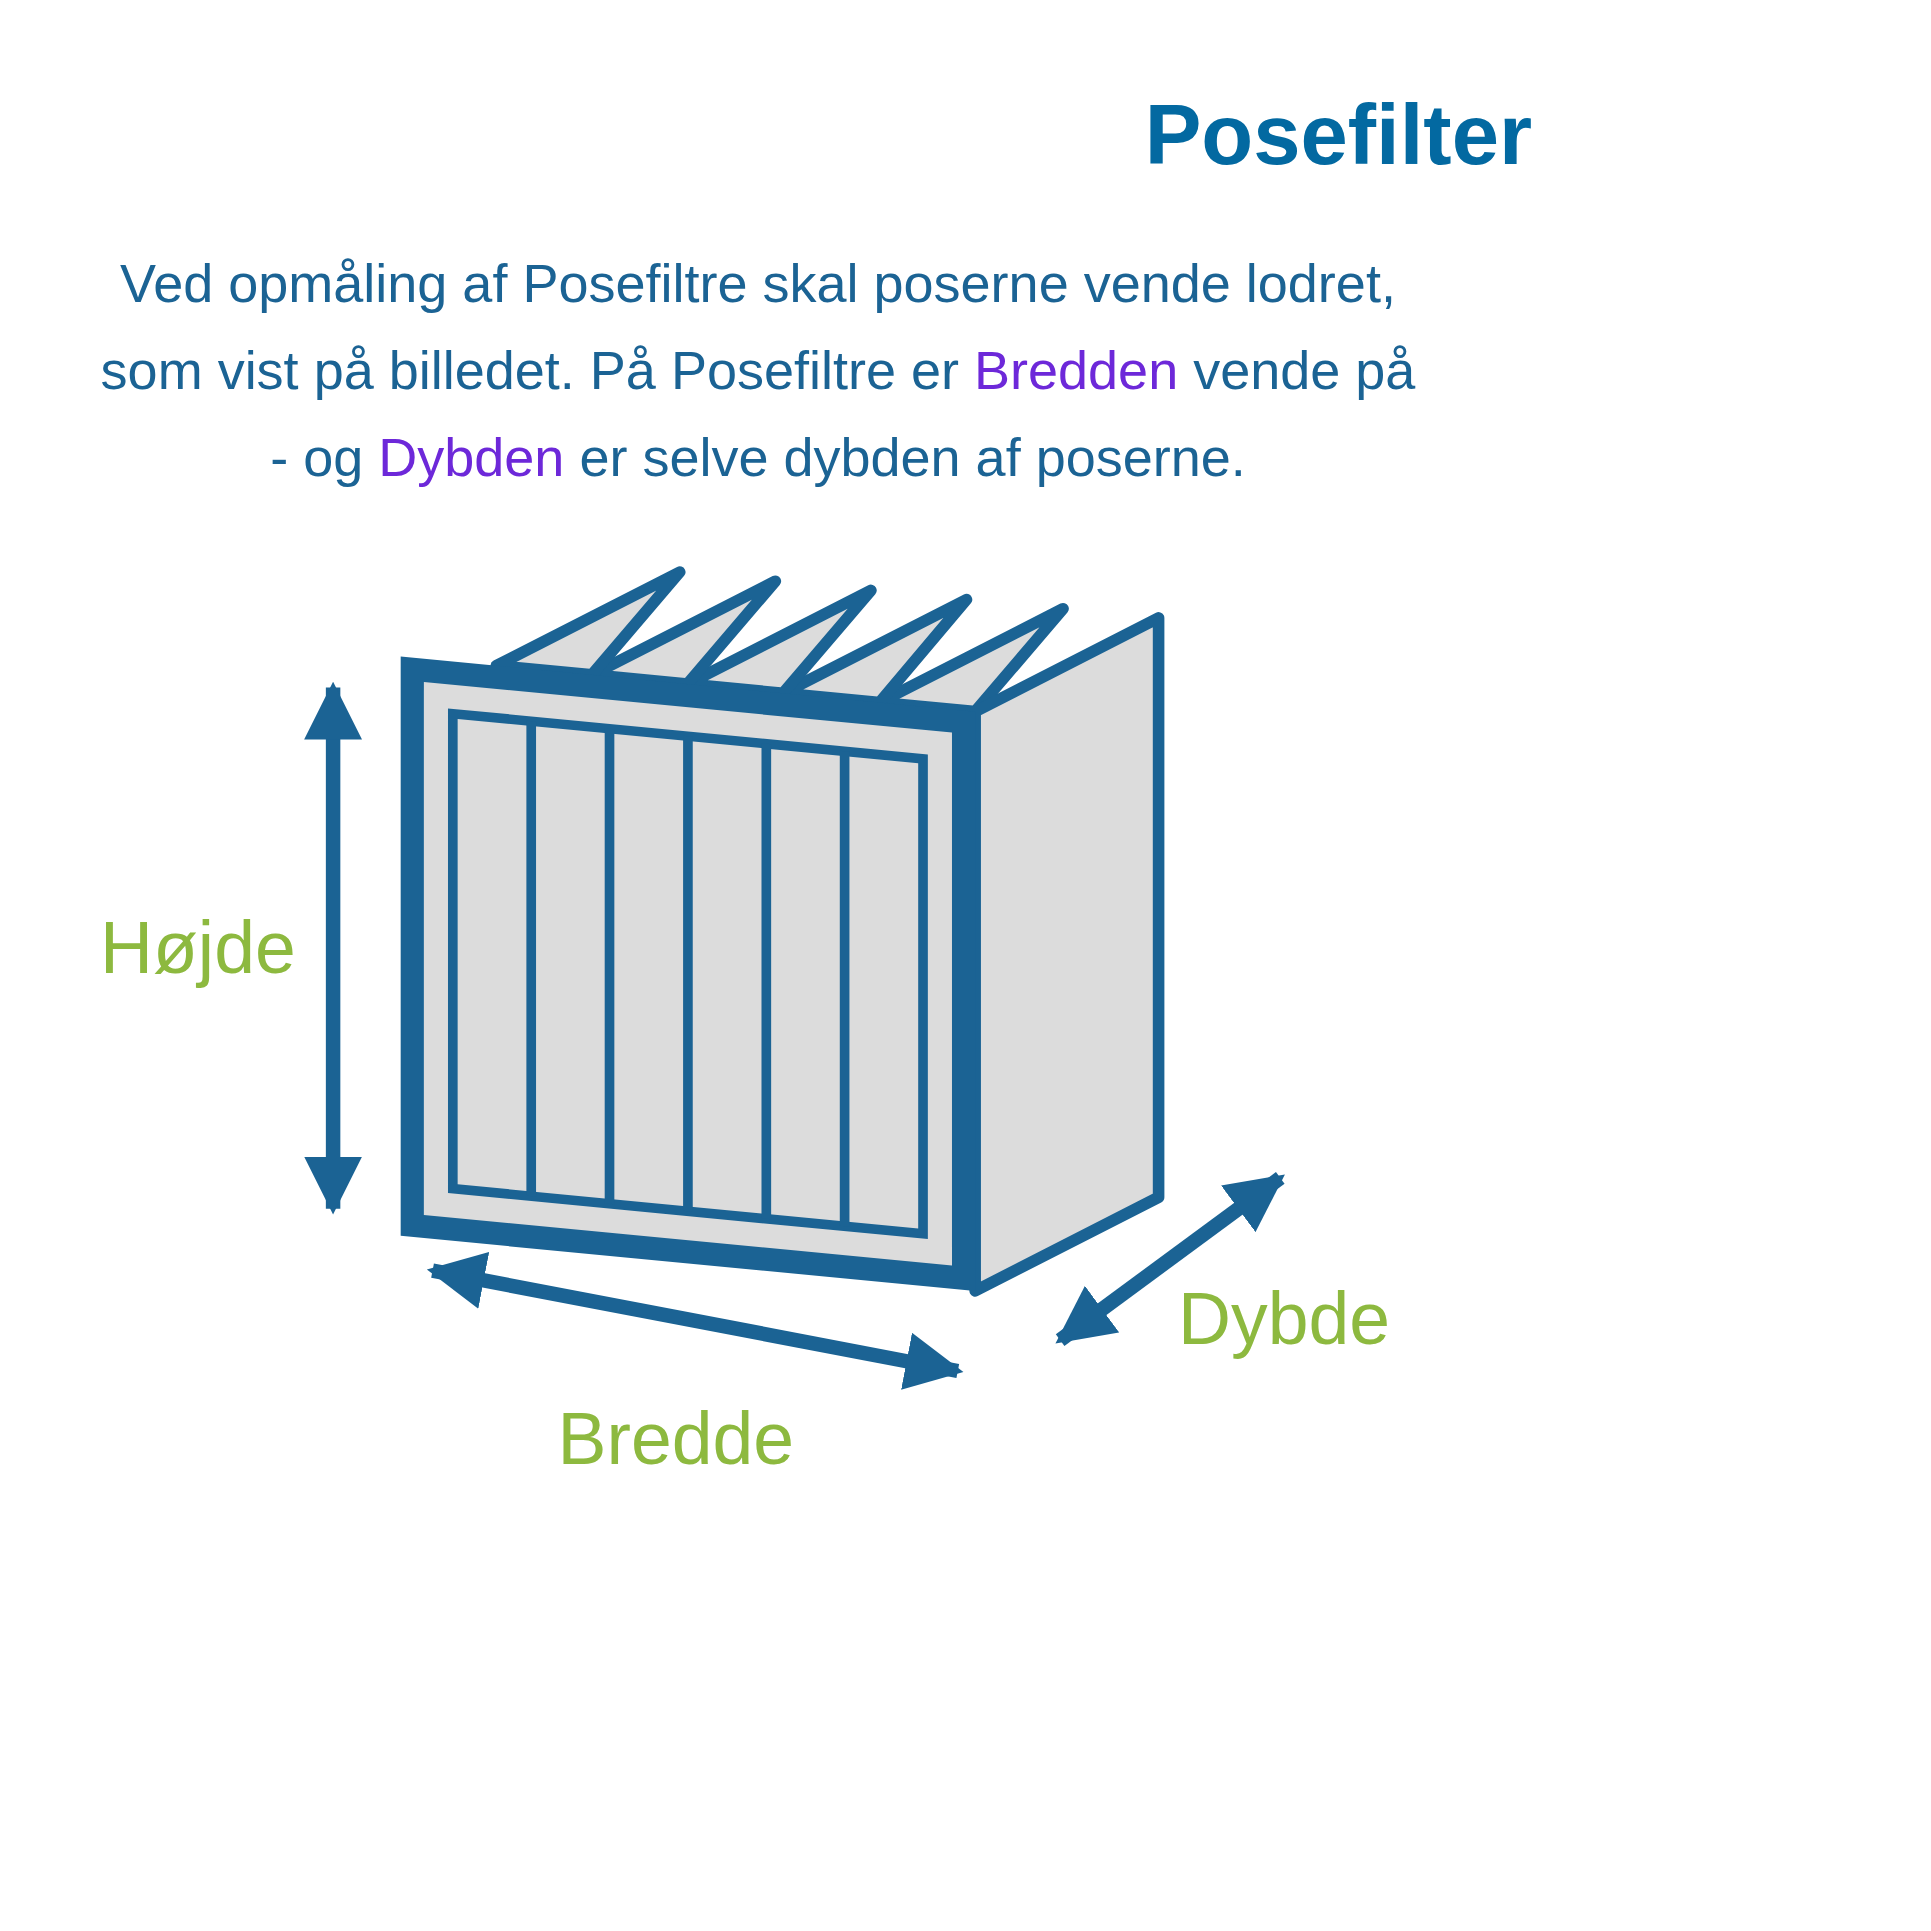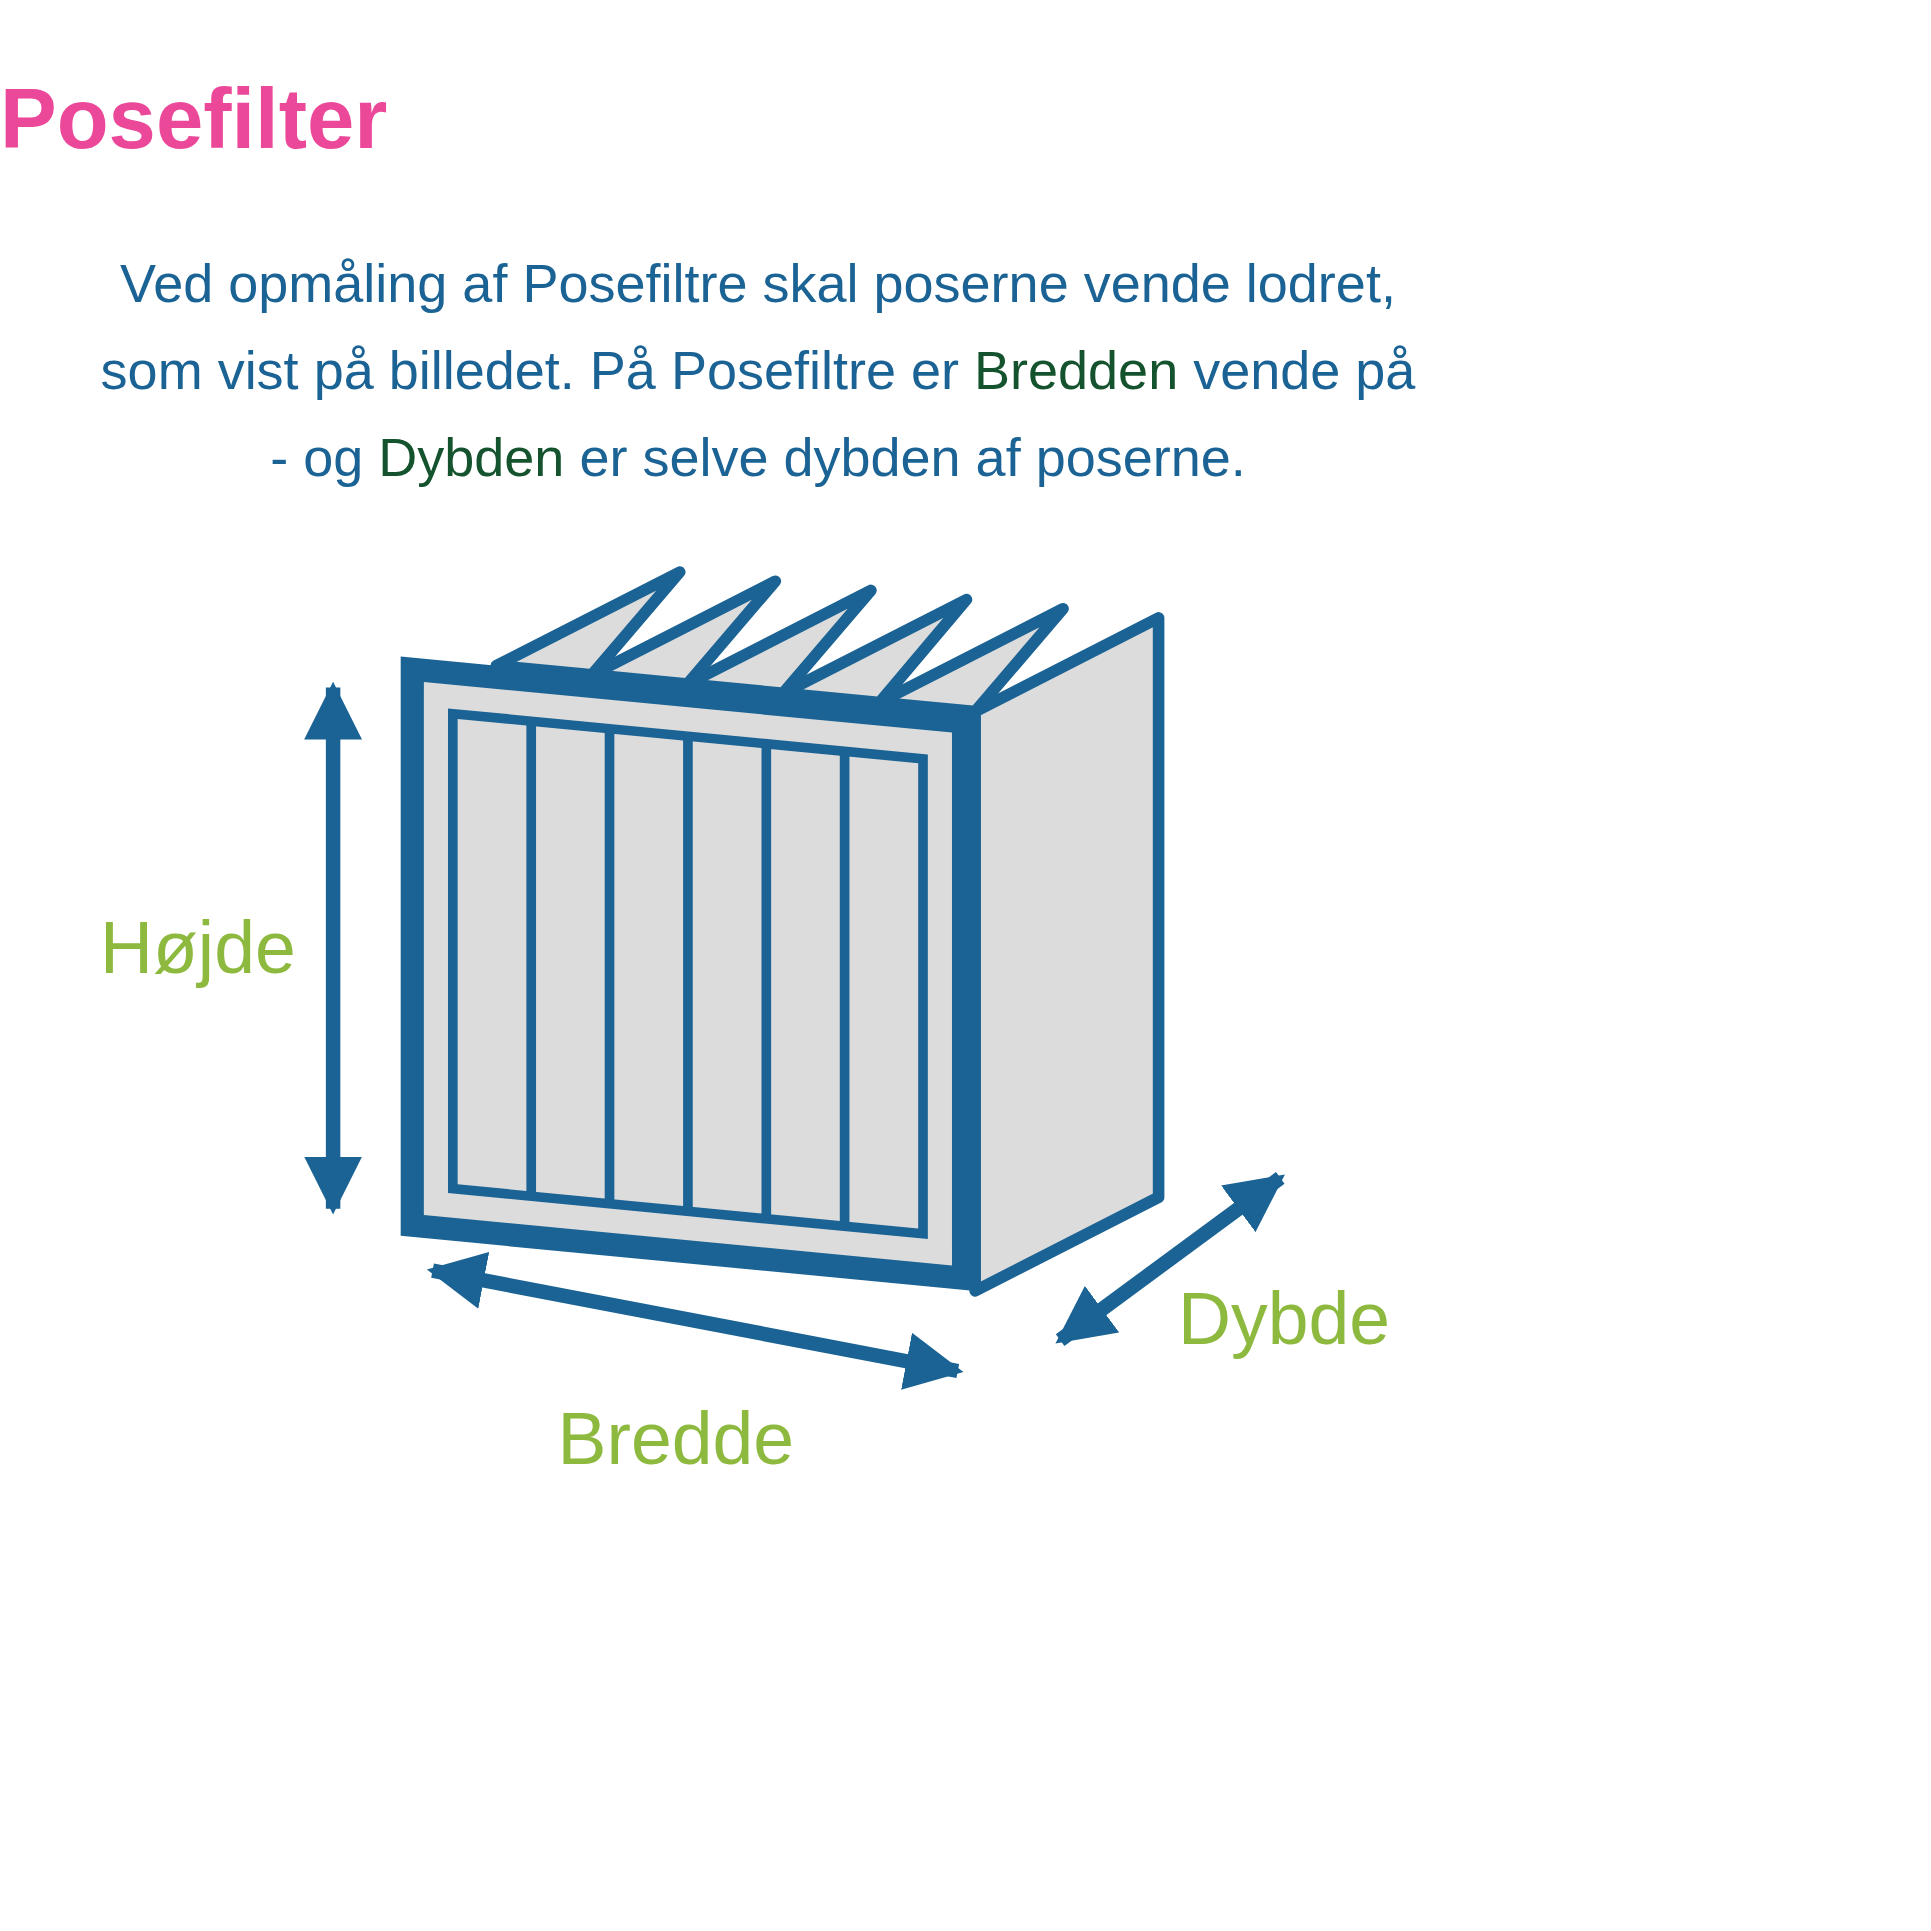--- a/index.html
+++ b/index.html
@@ -15,41 +15,41 @@
     width: 1931px;
     height: 1931px;
     background: #ffffff;
     overflow: hidden;
   }
   .title {
     position: absolute;
     top: 70px;
     left: 0;
     width: 1516px;
-    margin: 0;
-    text-align: left;
+    margin: 16px;
+    text-align: right;
     font-size: 85px;
     font-weight: bold;
-    color: #ec4899;
+    color: #0369a1;
     letter-spacing: 0px;
   }
   .intro {
     position: absolute;
     top: 230px;
     left: 0;
     width: 1516px;
     text-align: center;
     font-size: 54px;
     line-height: 1.24;
     color: #1b6394;
     font-weight: normal;
   }
   .intro .line { white-space: nowrap; margin-top: 20px; }
   .seg-blue { color: #1b6394; }
-  .seg-green { color: #14532d; }
+  .seg-green { color: #6d28d9; }
   svg.diagram {
     position: absolute;
     top: 0;
     left: 0;
     width: 1931px;
     height: 1931px;
   }
   svg.diagram text {
     font-family: "Liberation Sans", sans-serif;
     font-size: 76px;

